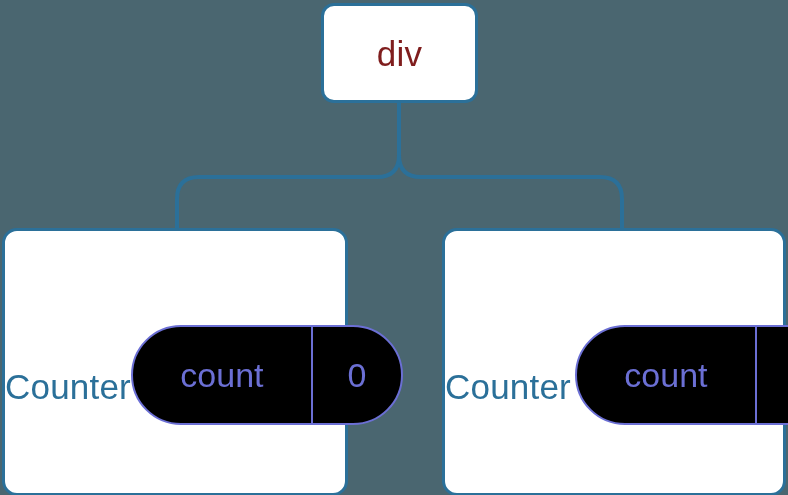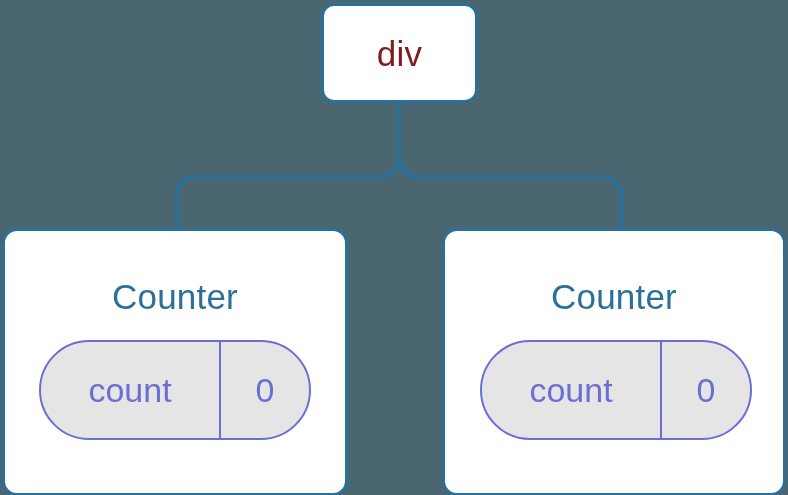--- a/index.html
+++ b/index.html
@@ -55,21 +55,21 @@
     line-height: 1;
     letter-spacing: 0.2px;
   }
 
   
   .component-node {
     top: 228px;
     height: 268px;
     border-radius: 15px;
     display: flex;
-    flex-direction: column;
+    flex-direction: row;
     align-items: center;
   }
   #node-counter-left {
     left: 2px;
     width: 346px;
   }
   #node-counter-right {
     left: 442px;
     width: 344px;
   }
@@ -84,21 +84,22 @@
 
   
   .state-pill {
     margin-top: 26px;
     height: 100px;
     border: 2px solid #6b6fd4;
     border-radius: 50px;
     box-sizing: border-box;
     display: flex;
     align-items: stretch;
-    background: #e5e5e5;
+    background: #000000;
+    text-decoration: underline;
   }
   .state-key,
   .state-value {
     display: flex;
     align-items: center;
     justify-content: center;
     color: #6b6fd4;
     font-size: 34px;
     line-height: 1;
   }

